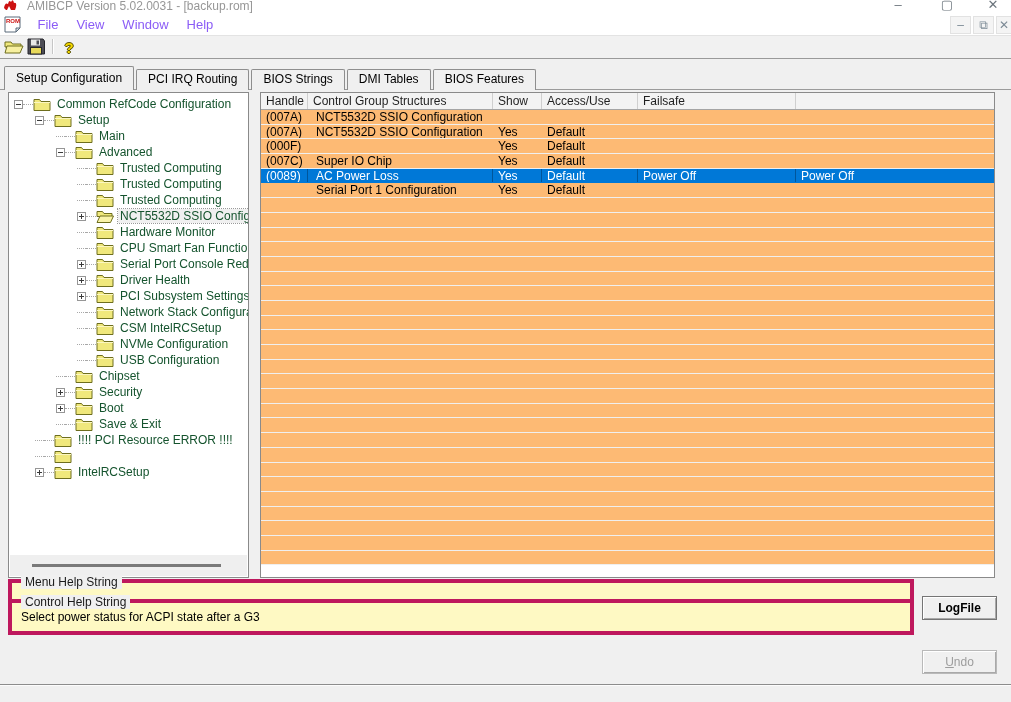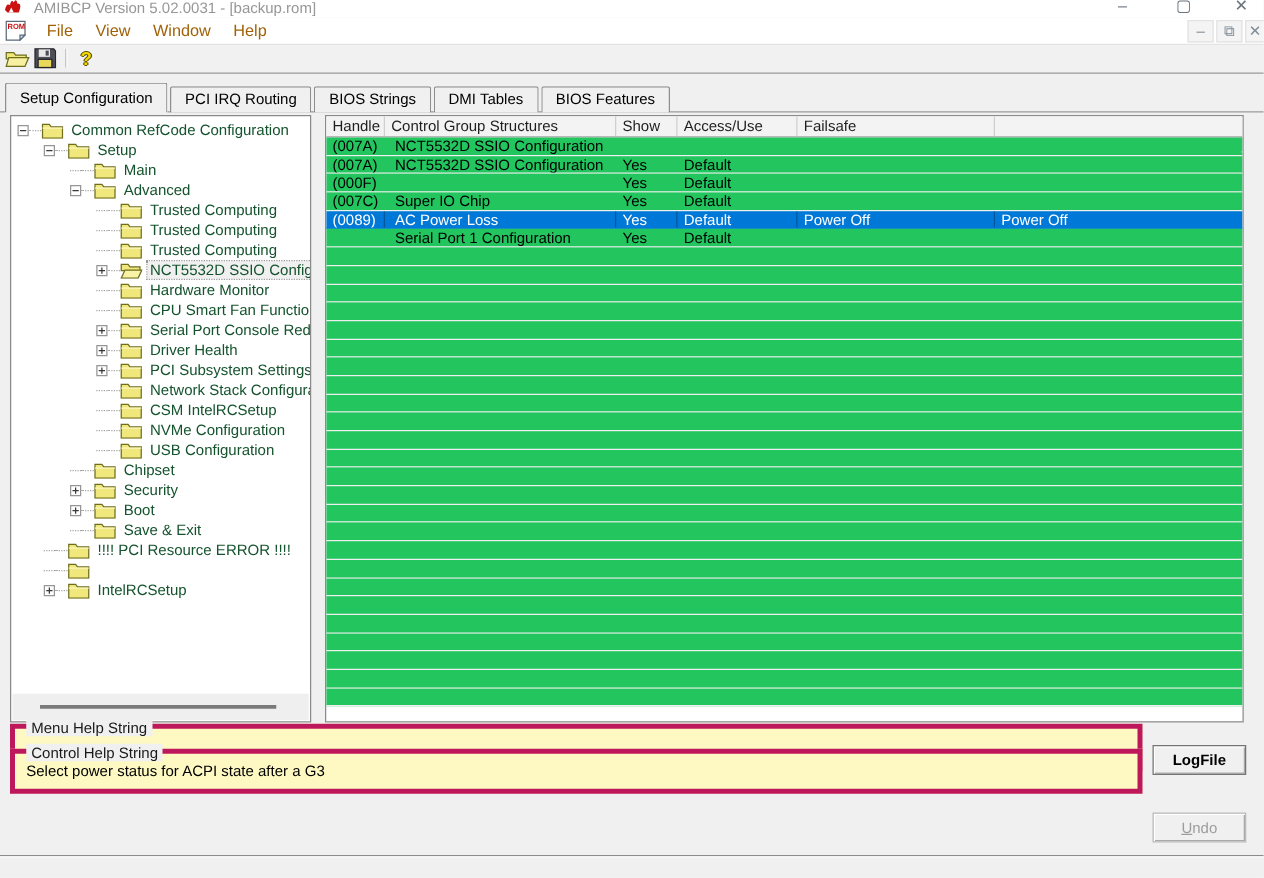--- a/index.html
+++ b/index.html
@@ -10,21 +10,21 @@
   
   #titlebar { position:absolute; left:0; top:0; width:1011px; height:14px;
     background:#ffffff; overflow:hidden; }
   #titlebar .ttext { position:absolute; left:27px; top:-1px; font-size:12px; color:#979797; }
   .tb-ctrl { position:absolute; top:-12px; width:30px; height:24px; color:#6c757d;
     font-size:13px; text-align:center; line-height:34px; }
 
   
   #menubar { position:absolute; left:0; top:14px; width:1011px; height:22px;
     background:#ffffff; border-bottom:1px solid #e3e3e3; }
-  .menu-item { display:inline-block; padding:2px 9px; font-size:13px; color:#a16207; height:22px; line-height:18px; }
+  .menu-item { display:inline-block; padding:2px 9px; font-size:13px; color:#8b5cf6; height:22px; line-height:18px; }
   #romicon { position:absolute; left:4px; top:2px; }
   .mdi-ctrl { position:absolute; top:2px; width:21px; height:18px; text-align:center;
     color:#7d8b96; font-size:12px; line-height:17px; border:1px solid #e2e2e2; background:#f4f4f4; }
 
   
   #toolbar { position:absolute; left:0; top:36px; width:1011px; height:23px;
     background:#f1f1f1; border-bottom:1px solid #9a9a9a; }
   .tool-btn { position:absolute; top:2px; width:22px; height:19px; text-align:center; }
   #tool-sep { position:absolute; left:52px; top:3px; width:1px; height:15px; background:#c6c6c6;
     box-shadow:1px 0 0 #ffffff; }
@@ -54,21 +54,21 @@
   .trow.selected .tlabel { background:#f0f0f0; outline:1px dotted #9a9a9a; }
   #tree-hscroll { position:absolute; left:1px; bottom:1px; width:237px; height:21px; background:#efefef; }
   #tree-hthumb { position:absolute; left:22px; top:9px; width:189px; height:3px; background:#7a7a7a; }
 
   
   #grid-panel { position:absolute; left:260px; top:92px; width:735px; height:486px;
     background:#ffffff; border:1px solid #8a8a8a; overflow:hidden; }
   #grid-header { display:flex; height:17px; background:#f3f3f3; border-bottom:1px solid #a5a5a5; }
   .hcell { font-size:12px; color:#1f1f1f; padding:1px 0 0 5px; border-right:1px solid #cfcfcf;
     overflow:hidden; white-space:nowrap; }
-  .grow { display:flex; height:14.7px; border-bottom:1px solid #efefef; background:#22c55e; }
+  .grow { display:flex; height:14.7px; border-bottom:1px solid #efefef; background:#fdba74; }
   .gcell { font-size:12px; color:#000; padding-left:5px; line-height:14px;
     overflow:hidden; white-space:nowrap; }
   .grow.selected { background:#0078d7; border-bottom-color:#0078d7; }
   .grow.selected .gcell { color:#ffffff; border-right:1px solid rgba(0,0,0,0.28); }
   .grow.selected .gcell:last-child { border-right:none; }
 
   
   .groupbox { position:absolute; border:4px solid #be185d; background:#fef9c3;text-align:right; }
   .groupbox .glabel { position:absolute; left:9px; top:-8px; background:#f0f0f0;
     padding:0 4px; font-size:12px; color:#1a1a1a; }

